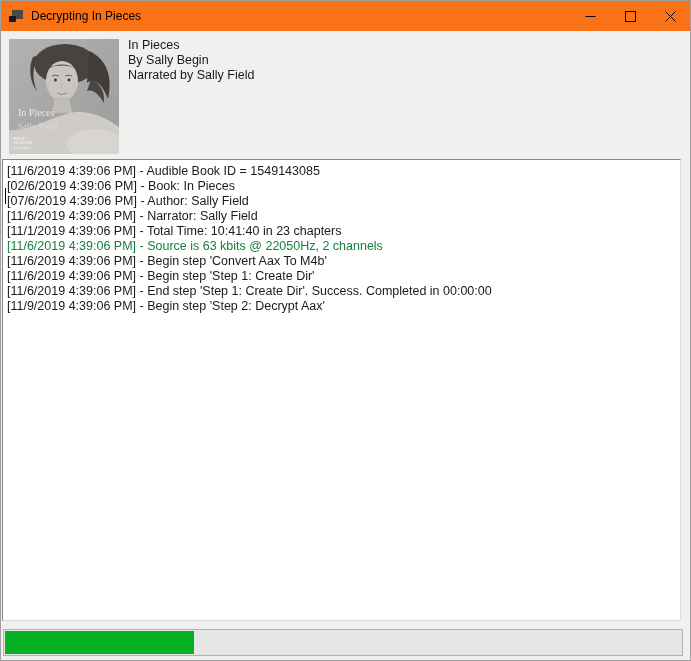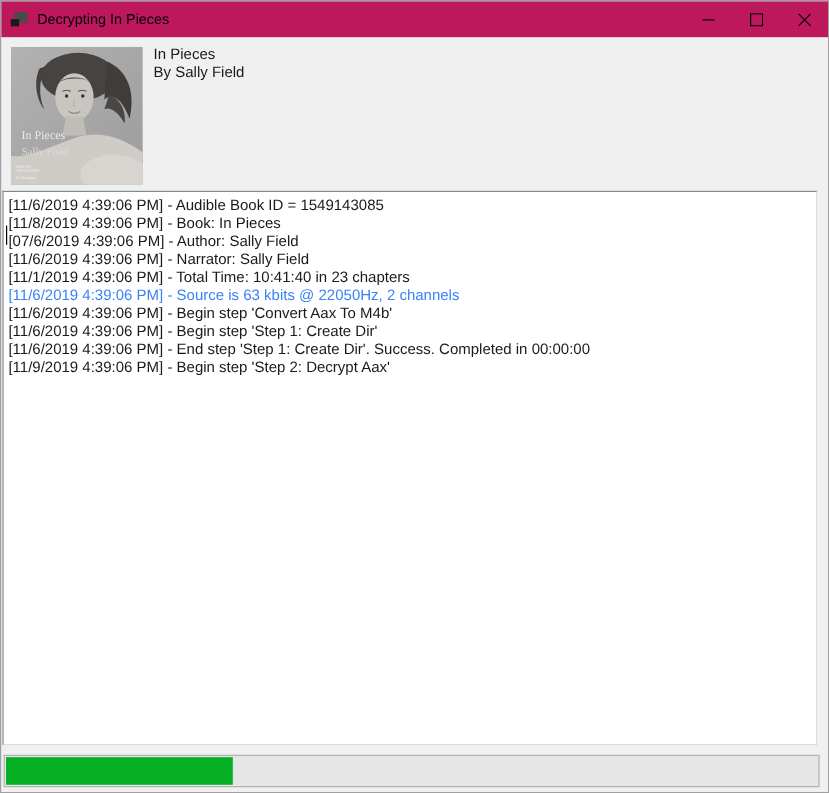--- a/index.html
+++ b/index.html
@@ -8,21 +8,21 @@
     font-family:"Liberation Sans", sans-serif;
     background:#f0f0f0;
     position:relative;
     border:1px solid #a0a0a0;
     overflow:hidden;
     color:#1a1a1a;
   }
   
   .titlebar {
     position:absolute; left:0; top:0; width:689px; height:30px;
-    background:#be185d; display:flex; align-items:center;
+    background:#f97316; display:flex; align-items:center;
   }
   .app-icon { width:16px; height:16px; margin-left:7px; flex:0 0 auto; }
   .win-title { font-size:12px; color:#000; margin-left:7px; flex:1 1 auto; white-space:nowrap; }
   .cap-btn {
     width:40px; height:30px; display:flex; align-items:center; justify-content:center;
     flex:0 0 auto; cursor:default;
   }
   .cap-btn svg { display:block; }
   
   .cover {
@@ -110,31 +110,32 @@
 
   <text x="9" y="77" font-family="Liberation Serif, serif" font-size="10" fill="#eae8e4">In Pieces</text>
   <text x="9" y="90" font-family="Liberation Serif, serif" font-size="9" fill="#dcd9d4">Sally Field</text>
   <text x="4" y="101" font-family="Liberation Sans, sans-serif" font-size="3" fill="#f2f2f2">READ BY</text>
   <text x="4" y="104.5" font-family="Liberation Sans, sans-serif" font-size="3" fill="#f2f2f2">THE AUTHOR</text>
   <text x="4" y="110" font-family="Liberation Serif, serif" font-style="italic" font-size="3.4" fill="#f2f2f2">Unabridged</text>
 </svg>
 
 <div class="book-info">
   <div>In Pieces</div>
-  <div>By Sally Field</div>
+  <div>By Sally Begin</div>
+  <div>Narrated by Sally Field</div>
 </div>
 
 <div class="logbox">
 
 <div class="log-line"><span>[11/6/2019 4:39:06 PM] - Audible Book ID = 1549143085</span></div>
-    <div class="log-line"><span>[11/8/2019 4:39:06 PM] - Book: In Pieces</span></div>
+    <div class="log-line"><span>[02/6/2019 4:39:06 PM] - Book: In Pieces</span></div>
     <div class="log-line"><span>[07/6/2019 4:39:06 PM] - Author: Sally Field</span></div>
     <div class="log-line"><span>[11/6/2019 4:39:06 PM] - Narrator: Sally Field</span></div>
     <div class="log-line"><span>[11/1/2019 4:39:06 PM] - Total Time: 10:41:40 in 23 chapters</span></div>
-    <div class="log-line" style="color: #3b82f6;"><span>[11/6/2019 4:39:06 PM] - Source is 63 kbits @ 22050Hz, 2 channels</span></div>
+    <div class="log-line" style="color: #15803d;"><span>[11/6/2019 4:39:06 PM] - Source is 63 kbits @ 22050Hz, 2 channels</span></div>
     <div class="log-line"><span>[11/6/2019 4:39:06 PM] - Begin step 'Convert Aax To M4b'</span></div>
     <div class="log-line"><span>[11/6/2019 4:39:06 PM] - Begin step 'Step 1: Create Dir'</span></div>
     <div class="log-line"><span>[11/6/2019 4:39:06 PM] - End step 'Step 1: Create Dir'. Success. Completed in 00:00:00</span></div>
     <div class="log-line"><span>[11/9/2019 4:39:06 PM] - Begin step 'Step 2: Decrypt Aax'</span></div>
   </div>
 <div class="caret"></div>
 
 <div class="progress">
   <div class="progress-fill" style="width: 28%; background: rgb(6, 176, 37);"></div>
 </div>

